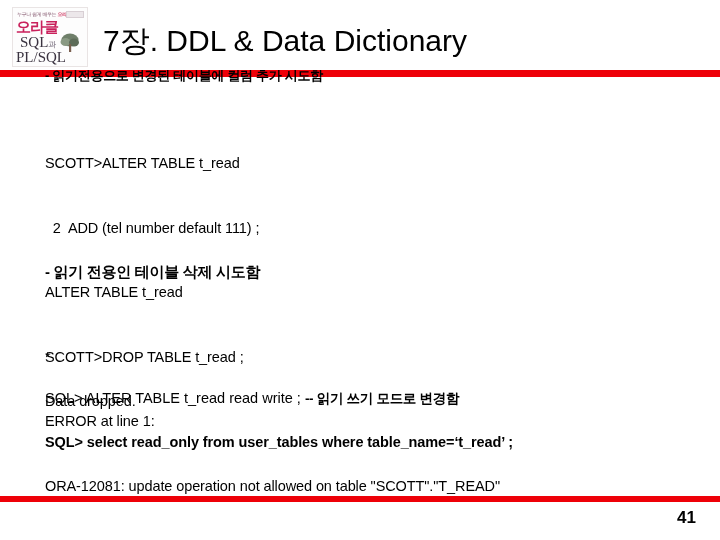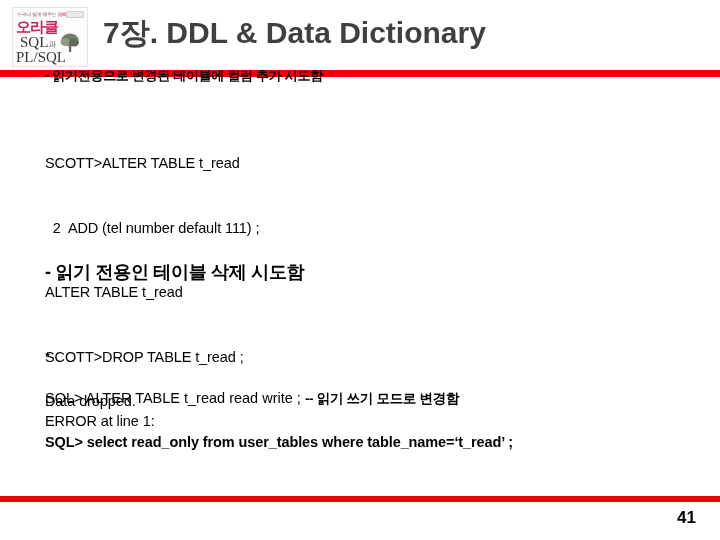--- a/index.html
+++ b/index.html
@@ -88,26 +88,26 @@
   }
   .book-logo .bl-tree {
     position: absolute;
     right: 6px; top: 24px;
     width: 22px; height: 22px;
   }
 
   .slide-title {
     position: absolute;
     left: 103px;
-    top: 11px;
+    top: 19px;
     width: 600px;
     font-size: 30px;
     line-height: 44px;
-    font-weight: bold;
-    color: #404040;
+    font-weight: normal;
+    color: #000000;
     white-space: nowrap;
     letter-spacing: 0px;
   }
 
   
   .rule-top {
     position: absolute;
     left: 0;
     top: 70px;
     width: 720px;
@@ -156,21 +156,21 @@
   }
   .code-block .ln { display: block; }
 
   .block-alter  { top: 33px; }
   .block-drop   { top: 227px; }
   .block-dropped{ top: 271px; }
 
   .section-heading {
     position: absolute;
     left: 45px;
-    font-size: 18px;
+    font-size: 15px;
     line-height: 20px;
     font-weight: bold;
     color: #000000;
     white-space: nowrap;
     letter-spacing: -0.3px;
   }
   .head-drop { top: 185px; }
 
   .sql-line {
     position: absolute;
@@ -231,20 +231,21 @@
 <div class="bar-heading">- 읽기전용으로 변경된 테이블에 컬럼 추가 시도함</div>
 
 <div class="slide-body">
 
   <div class="code-block block-alter">
     <span class="ln">SCOTT&gt;ALTER TABLE t_read</span>
     <span class="ln">  2  ADD (tel number default 111) ;</span>
     <span class="ln">ALTER TABLE t_read</span>
     <span class="ln">*</span>
     <span class="ln">ERROR at line 1:</span>
+    <span class="ln">ORA-12081: update operation not allowed on table "SCOTT"."T_READ"</span>
   </div>
 
   <div class="section-heading head-drop">- 읽기 전용인 테이블 삭제 시도함</div>
 
   <div class="code-block block-drop">
     <span class="ln">SCOTT&gt;DROP TABLE t_read ;</span>
   </div>
 
   <div class="code-block block-dropped">
     <span class="ln">Data dropped.</span>

